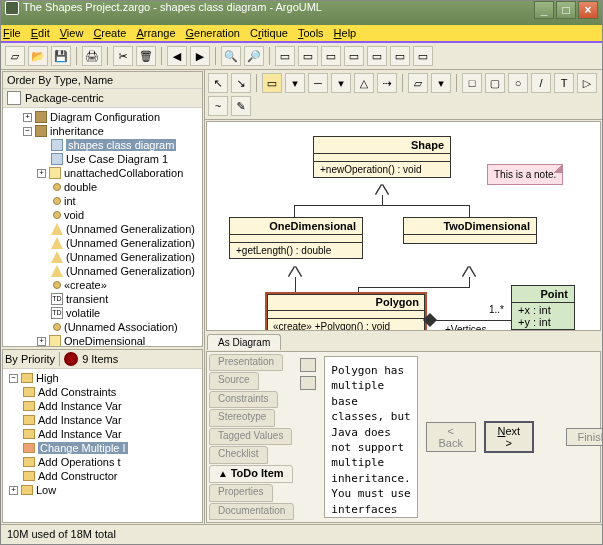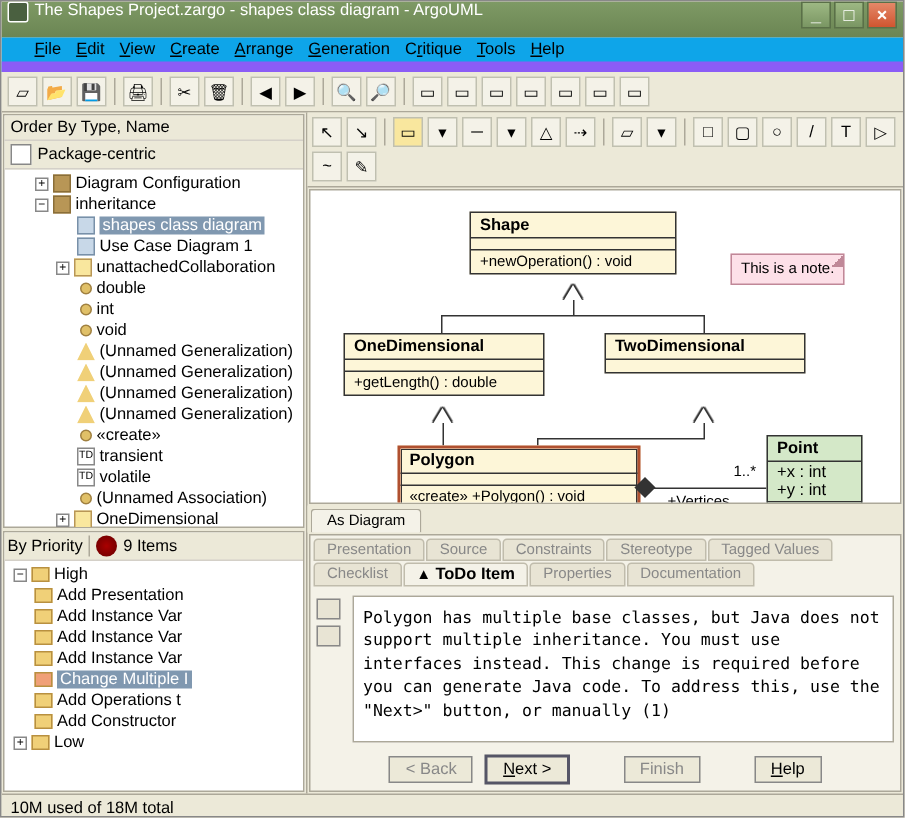--- a/index.html
+++ b/index.html
@@ -2,21 +2,21 @@
 <html><head>
 <meta charset="utf-8">
 <style>
 *{box-sizing:border-box;margin:0;padding:0;font-family:Tahoma,Arial,sans-serif;font-size:11px}
 body{background:#ece9d8;width:603px;height:545px;overflow:hidden;border:1px solid #888}
 .titlebar{background:linear-gradient(#7e9a65,#6b8553);color:#fff;height:24px;display:flex;padding:0 4px;gap:4px}
 .titlebar .ticon{width:14px;height:14px;background:#4a6040;border:1px solid #fff;border-radius:2px}
 .winbtns{margin-left:auto;display:flex;gap:2px}
 .winbtn{width:20px;height:18px;background:linear-gradient(#9db883,#7a9663);border:1px solid #5a7048;color:#fff;display:flex;align-items:center;justify-content:center;font-weight:bold;font-size:12px;cursor:pointer}
 .winbtn.close{background:linear-gradient(#e58868,#d05530)}
-.menubar{background:#0ea5e9;padding:2px 22px;display:flex;gap:10px;border-bottom:7px solid #8b5cf6}
+.menubar{background:#fde047;padding:2px 2px;display:flex;gap:10px;border-bottom:2px solid #8b5cf6}
 .menubar span{cursor:pointer}
 .menubar u{text-decoration:underline}
 .toolbar{background:#ece9d8;padding:3px 4px;display:flex;gap:3px;border-bottom:1px solid #aca899;align-items:center}
 .tbtn{width:20px;height:20px;border:1px solid #c0c0b0;background:#f4f2e8;display:flex;align-items:center;justify-content:center;font-size:11px;cursor:pointer}
 .tsep{width:1px;height:18px;background:#aca899;margin:0 2px}
 .body{display:flex;height:calc(100% - 24px - 20px - 27px - 18px)}
 .left{width:204px;display:flex;flex-direction:column;border-right:1px solid #aca899}
 .leftTop{flex:1;display:flex;flex-direction:column;background:#fff;border:1px solid #aca899;margin:1px;min-height:0}
 .leftHdr{background:#ece9d8;padding:2px 4px;border-bottom:1px solid #d4d0c8;display:flex;align-items:center;gap:4px}
 .leftHdr .ic{width:14px;height:14px;border:1px solid #888;background:#fff}
@@ -35,34 +35,34 @@
 .leftBot{height:174px;display:flex;flex-direction:column;border:1px solid #aca899;margin:1px;background:#fff}
 .prioHdr{background:#ece9d8;padding:2px;display:flex;align-items:center;gap:4px;border-bottom:1px solid #d4d0c8}
 .prioTree{flex:1;overflow:auto;padding:2px}
 .fold{width:12px;height:10px;background:#f0d078;border:1px solid #b89040;display:inline-block}
 .fold.red{background:#f0a078}
 .right{flex:1;display:flex;flex-direction:column;min-width:0}
 .dtoolbar{background:#ece9d8;padding:3px;display:flex;gap:3px;border-bottom:1px solid #aca899;flex-wrap:wrap;align-items:center}
 .canvas{flex:1;background:#fff;border:1px solid #aca899;margin:1px;position:relative;overflow:hidden}
 .umlbox{position:absolute;background:#fdf6d8;border:1px solid #333}
 .umlbox.green{background:#d4e8c8}
-.umlbox .hdr{border-bottom:1px solid #333;text-align:left;font-weight:bold;padding:2px 6px}
+.umlbox .hdr{border-bottom:1px solid #333;text-align:right;font-weight:bold;padding:2px 6px}
 .umlbox .sec{border-bottom:1px solid #333;padding:2px 6px;min-height:8px;font-size:10px}
 .umlbox .sec:last-child{border-bottom:none}
 .poly{border:2px solid #b05030;box-shadow:0 0 0 1px #333 inset}
 .note{position:absolute;background:#fde0e8;border:1px solid #c08898;padding:4px 6px;font-size:10px}
 .note::after{content:"";position:absolute;top:0;right:0;width:8px;height:8px;background:linear-gradient(135deg,#fde0e8 50%,#c08898 50%)}
 .line{position:absolute;background:#333}
 .diamond{position:absolute;width:10px;height:10px;background:#333;transform:rotate(45deg)}
 .tri{position:absolute;width:0;height:0;border-left:6px solid transparent;border-right:6px solid transparent;border-bottom:10px solid #fff;filter:drop-shadow(0 -1px 0 #333) drop-shadow(-1px 0 0 #333) drop-shadow(1px 0 0 #333)}
 .lbl{position:absolute;font-size:10px;background:transparent}
 .tabrow{display:flex;background:#ece9d8;padding:2px 2px 0 2px;gap:0}
 .tab{padding:2px 10px;border:1px solid #aca899;border-bottom:none;background:#e4e0d0;border-radius:3px 3px 0 0;margin-right:1px;font-size:10px;cursor:pointer;color:#888}
 .tab.active{background:#f4f2e8;color:#000}
-.details{height:172px;display:flex;flex-direction:column;border:1px solid #aca899;margin:1px;background:#f4f2e8}
+.details{height:172px;display:flex;flex-direction:row;border:1px solid #aca899;margin:1px;background:#f4f2e8}
 .subtabs{display:flex;flex-wrap:wrap;padding:2px;gap:1px}
 .subtab{padding:1px 8px;border:1px solid #c0bcac;background:#e8e4d4;font-size:10px;border-radius:3px 3px 0 0;color:#888;cursor:pointer}
 .subtab.active{background:#f4f2e8;color:#000;font-weight:bold}
 .todo{flex:1;display:flex;padding:4px;gap:4px}
 .todoIco{width:20px;display:flex;flex-direction:column;gap:4px;padding-top:2px}
 .todoIco div{width:16px;height:14px;border:1px solid #888;background:#e8e4d4}
 .todoTxt{flex:1;background:#fff;border:1px solid #aca899;padding:6px;font-family:monospace;font-size:11px;line-height:1.4;overflow:auto}
 .btnrow{display:flex;justify-content:center;gap:8px;padding:4px;align-items:center}
 .btn{border:1px solid #888;background:#ece9d8;padding:2px 10px;cursor:pointer;font-size:11px}
 .status{height:18px;background:#ece9d8;border-top:1px solid #aca899;display:flex;align-items:center;padding:0 6px;font-size:10px;justify-content:flex-start}
@@ -223,21 +223,21 @@
         <span>9 Items</span>
       </div>
       <div class="prioTree" id="priotree">
           <div class="tnode">
             <span class="exp">−</span>
             <span class="fold"></span>
             <span>High</span>
           </div>
           <div class="tnode ind1">
             <span class="fold"></span>
-            <span>Add Presentation</span>
+            <span>Add Constraints</span>
           </div>
           <div class="tnode ind1">
             <span class="fold"></span>
             <span>Add Instance Var</span>
           </div>
           <div class="tnode ind1">
             <span class="fold"></span>
             <span>Add Instance Var</span>
           </div>
           <div class="tnode ind1">

